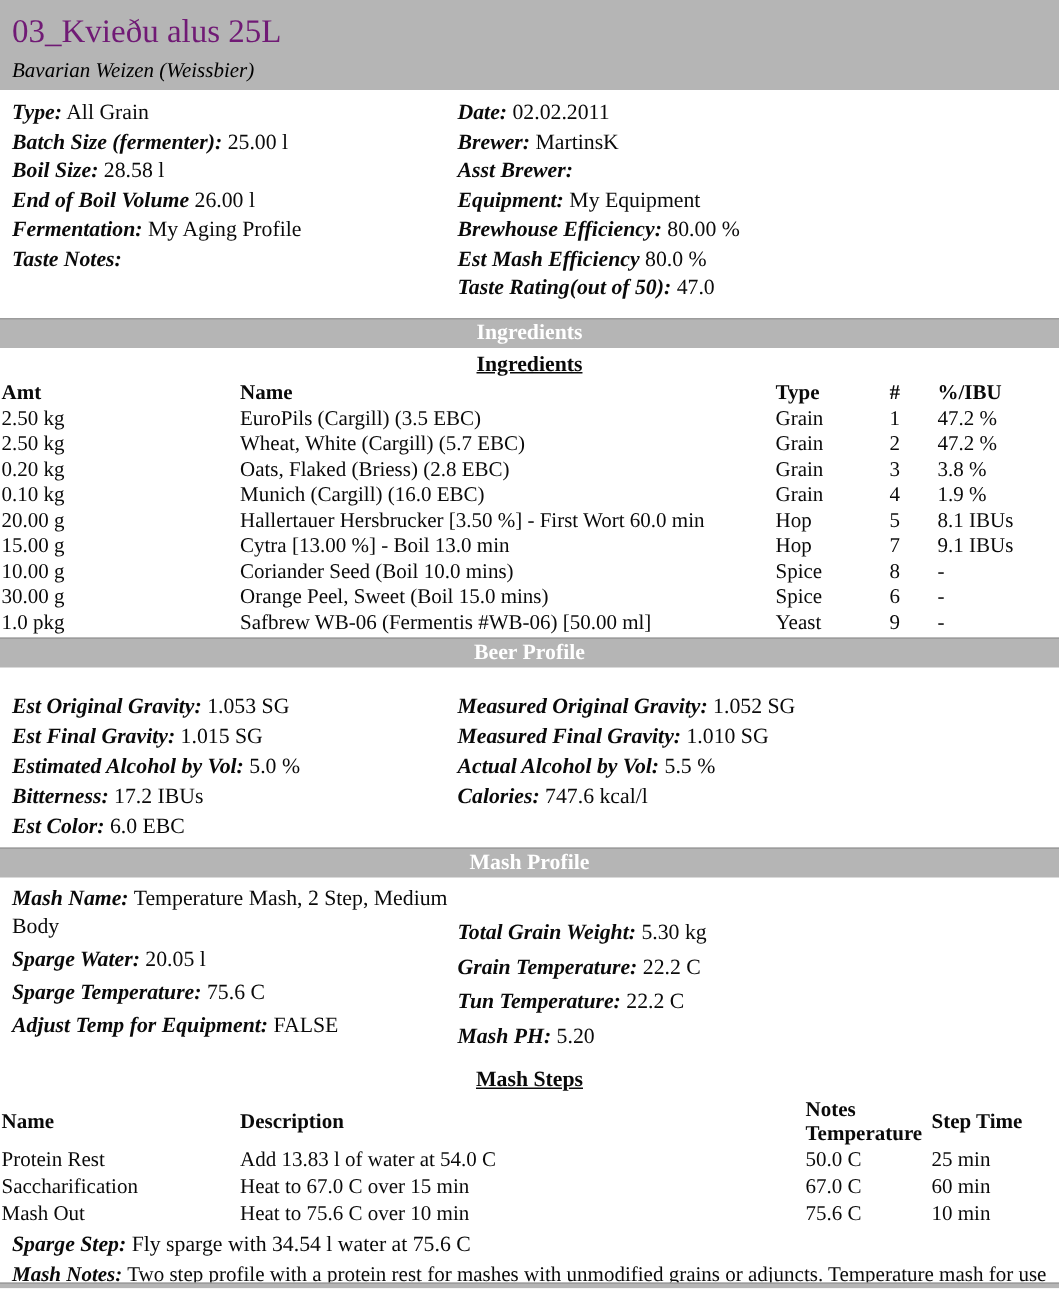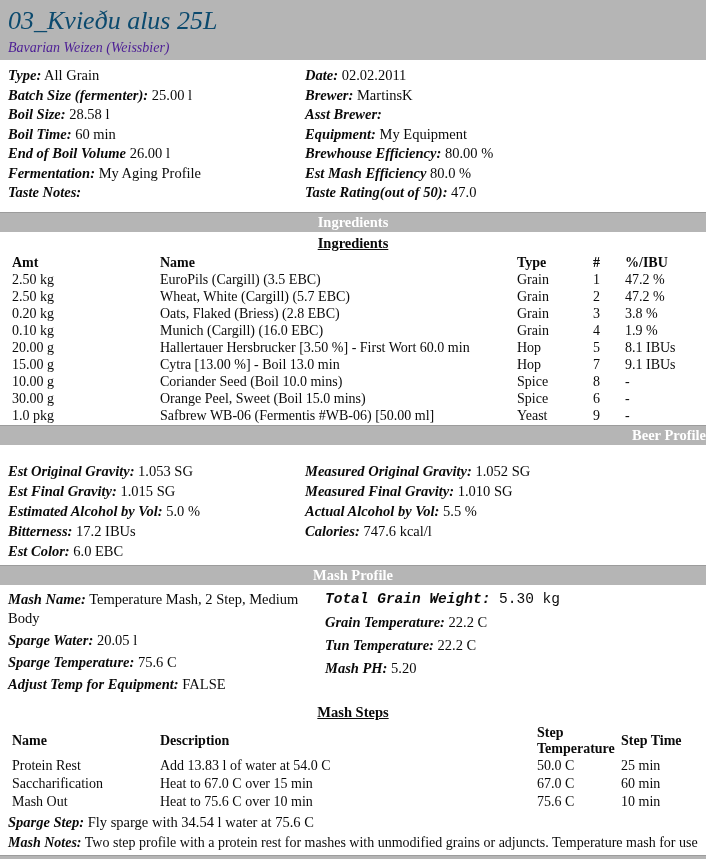--- a/index.html
+++ b/index.html
@@ -13,65 +13,64 @@
     font-family: "Liberation Serif", "DejaVu Serif", serif;
     font-size: 14.5px;
   }
   
   .masthead {
     height: 60px;
     background: var(--bar-gray, #b5b5b5);
     padding: 2px 8px 0 8px;
   }
   .title {
-    font-style: italic;
     font-weight: 400;
-    font-size: 26px;
+    font-size: 22px;
     line-height: 37px;
-    color: #0c4a6e;
+    color: #701a75;
   }
   .subtitle {
     font-style: italic;
     font-size: 14px;
     line-height: 18px;
-    color: #4c1d95;
+    color: #000000;
   }
   
   .two-col { display: flex; padding: 6px 8px 4px 8px; }
   .col-l { width: 297px; flex: none; }
   .col-r { flex: 1; }
   .kv .lbl { font-weight: bold; font-style: italic; }
   .info .kv { line-height: 19.5px; }
   .profile-sec { padding-top: 16px; }
   .profile-sec .kv { line-height: 20px; }
-  .mash-sec { padding-top: 5px; gap: 20px; }
+  .mash-sec { padding-top: 5px; }
   .mash-sec .col-l .kv { line-height: 19px; margin-bottom: 3px; }
   .mash-sec .col-r .kv { line-height: 19px; margin-bottom: 4px; }
-  .mash-sec .col-r .kv:first-child { margin-top: 0; font-family: Liberation Mono, monospace; }
+  .mash-sec .col-r .kv:first-child { margin-top: 23px; }
   
   .bar {
     height: 20px;
     line-height: 18px;
     background: var(--bar-gray, #b5b5b5);
     border-top: 1px solid #9c9c9c;
     color: #fff;
     font-weight: bold;
     font-size: 14.5px;
     text-align: center;
   }
   .bar-ingredients { margin-top: 5px; }
-  .bar-beer { margin-top: 1px; text-align: right; }
+  .bar-beer { margin-top: 1px; }
   
   .subhead { text-align: center; font-weight: bold; font-size: 14.5px; line-height: 18px; margin: 2px 0; }
   .subhead .u { text-decoration: underline; }
   
   table { border-collapse: collapse; table-layout: fixed; width: 100%; }
   th, td { text-align: left; font-weight: normal; padding: 0; vertical-align: top; }
   th { font-weight: bold; }
-  th:first-child, td:first-child { padding-left: 12px; }
+  th:first-child, td:first-child { padding-left: 1px; }
   .ing-table th, .ing-table td { font-size: 14px; line-height: 17px; height: 17px; white-space: nowrap; overflow: hidden; }
   .steps-table th { font-size: 14px; line-height: 16px; vertical-align: middle; padding-top: 2px; }
   .steps-table td { font-size: 14px; line-height: 18px; height: 18px; }
   
   .sparge { padding: 2px 8px 0 8px; line-height: 18px; }
   .notes  { padding: 2px 8px 0 8px; line-height: 19px; font-size: 14px; }
   
   .bottom-bar {
     position: absolute;
     left: 0; top: 855px;
@@ -88,21 +87,20 @@
   <div class="masthead">
     <div class="title">03_Kvieðu alus 25L</div>
     <div class="subtitle">Bavarian Weizen (Weissbier)</div>
   </div>
 
   <div class="two-col info">
     <div class="col-l">
       <div class="kv"><span class="lbl">Type:</span> <span>All Grain</span></div>
       <div class="kv"><span class="lbl">Batch Size (fermenter):</span> <span>25.00 l</span></div>
       <div class="kv"><span class="lbl">Boil Size:</span> <span>28.58 l</span></div>
-      <div class="kv"><span class="lbl">Boil Time:</span> <span>60 min</span></div>
       <div class="kv"><span class="lbl">End of Boil Volume</span> <span>26.00 l</span></div>
       <div class="kv"><span class="lbl">Fermentation:</span> <span>My Aging Profile</span></div>
       <div class="kv"><span class="lbl">Taste Notes:</span> <span></span></div>
     </div>
     <div class="col-r">
       <div class="kv"><span class="lbl">Date:</span> <span>02.02.2011</span></div>
       <div class="kv"><span class="lbl">Brewer:</span> <span>MartinsK</span></div>
       <div class="kv"><span class="lbl">Asst Brewer:</span> <span></span></div>
       <div class="kv"><span class="lbl">Equipment:</span> <span>My Equipment</span></div>
       <div class="kv"><span class="lbl">Brewhouse Efficiency:</span> <span>80.00 %</span></div>
@@ -236,21 +234,21 @@
     <colgroup>
         <col style="width:160px">
         <col style="width:377px">
         <col style="width:84px">
         <col>
       </colgroup>
     <thead>
       <tr>
         <th>Name</th>
         <th>Description</th>
-        <th>Step Temperature</th>
+        <th>Notes Temperature</th>
         <th>Step Time</th>
       </tr>
     </thead>
     <tbody>
       <tr>
           <td>Protein Rest</td>
           <td>Add 13.83 l of water at 54.0 C</td>
           <td>50.0 C</td>
           <td>25 min</td>
         </tr>

